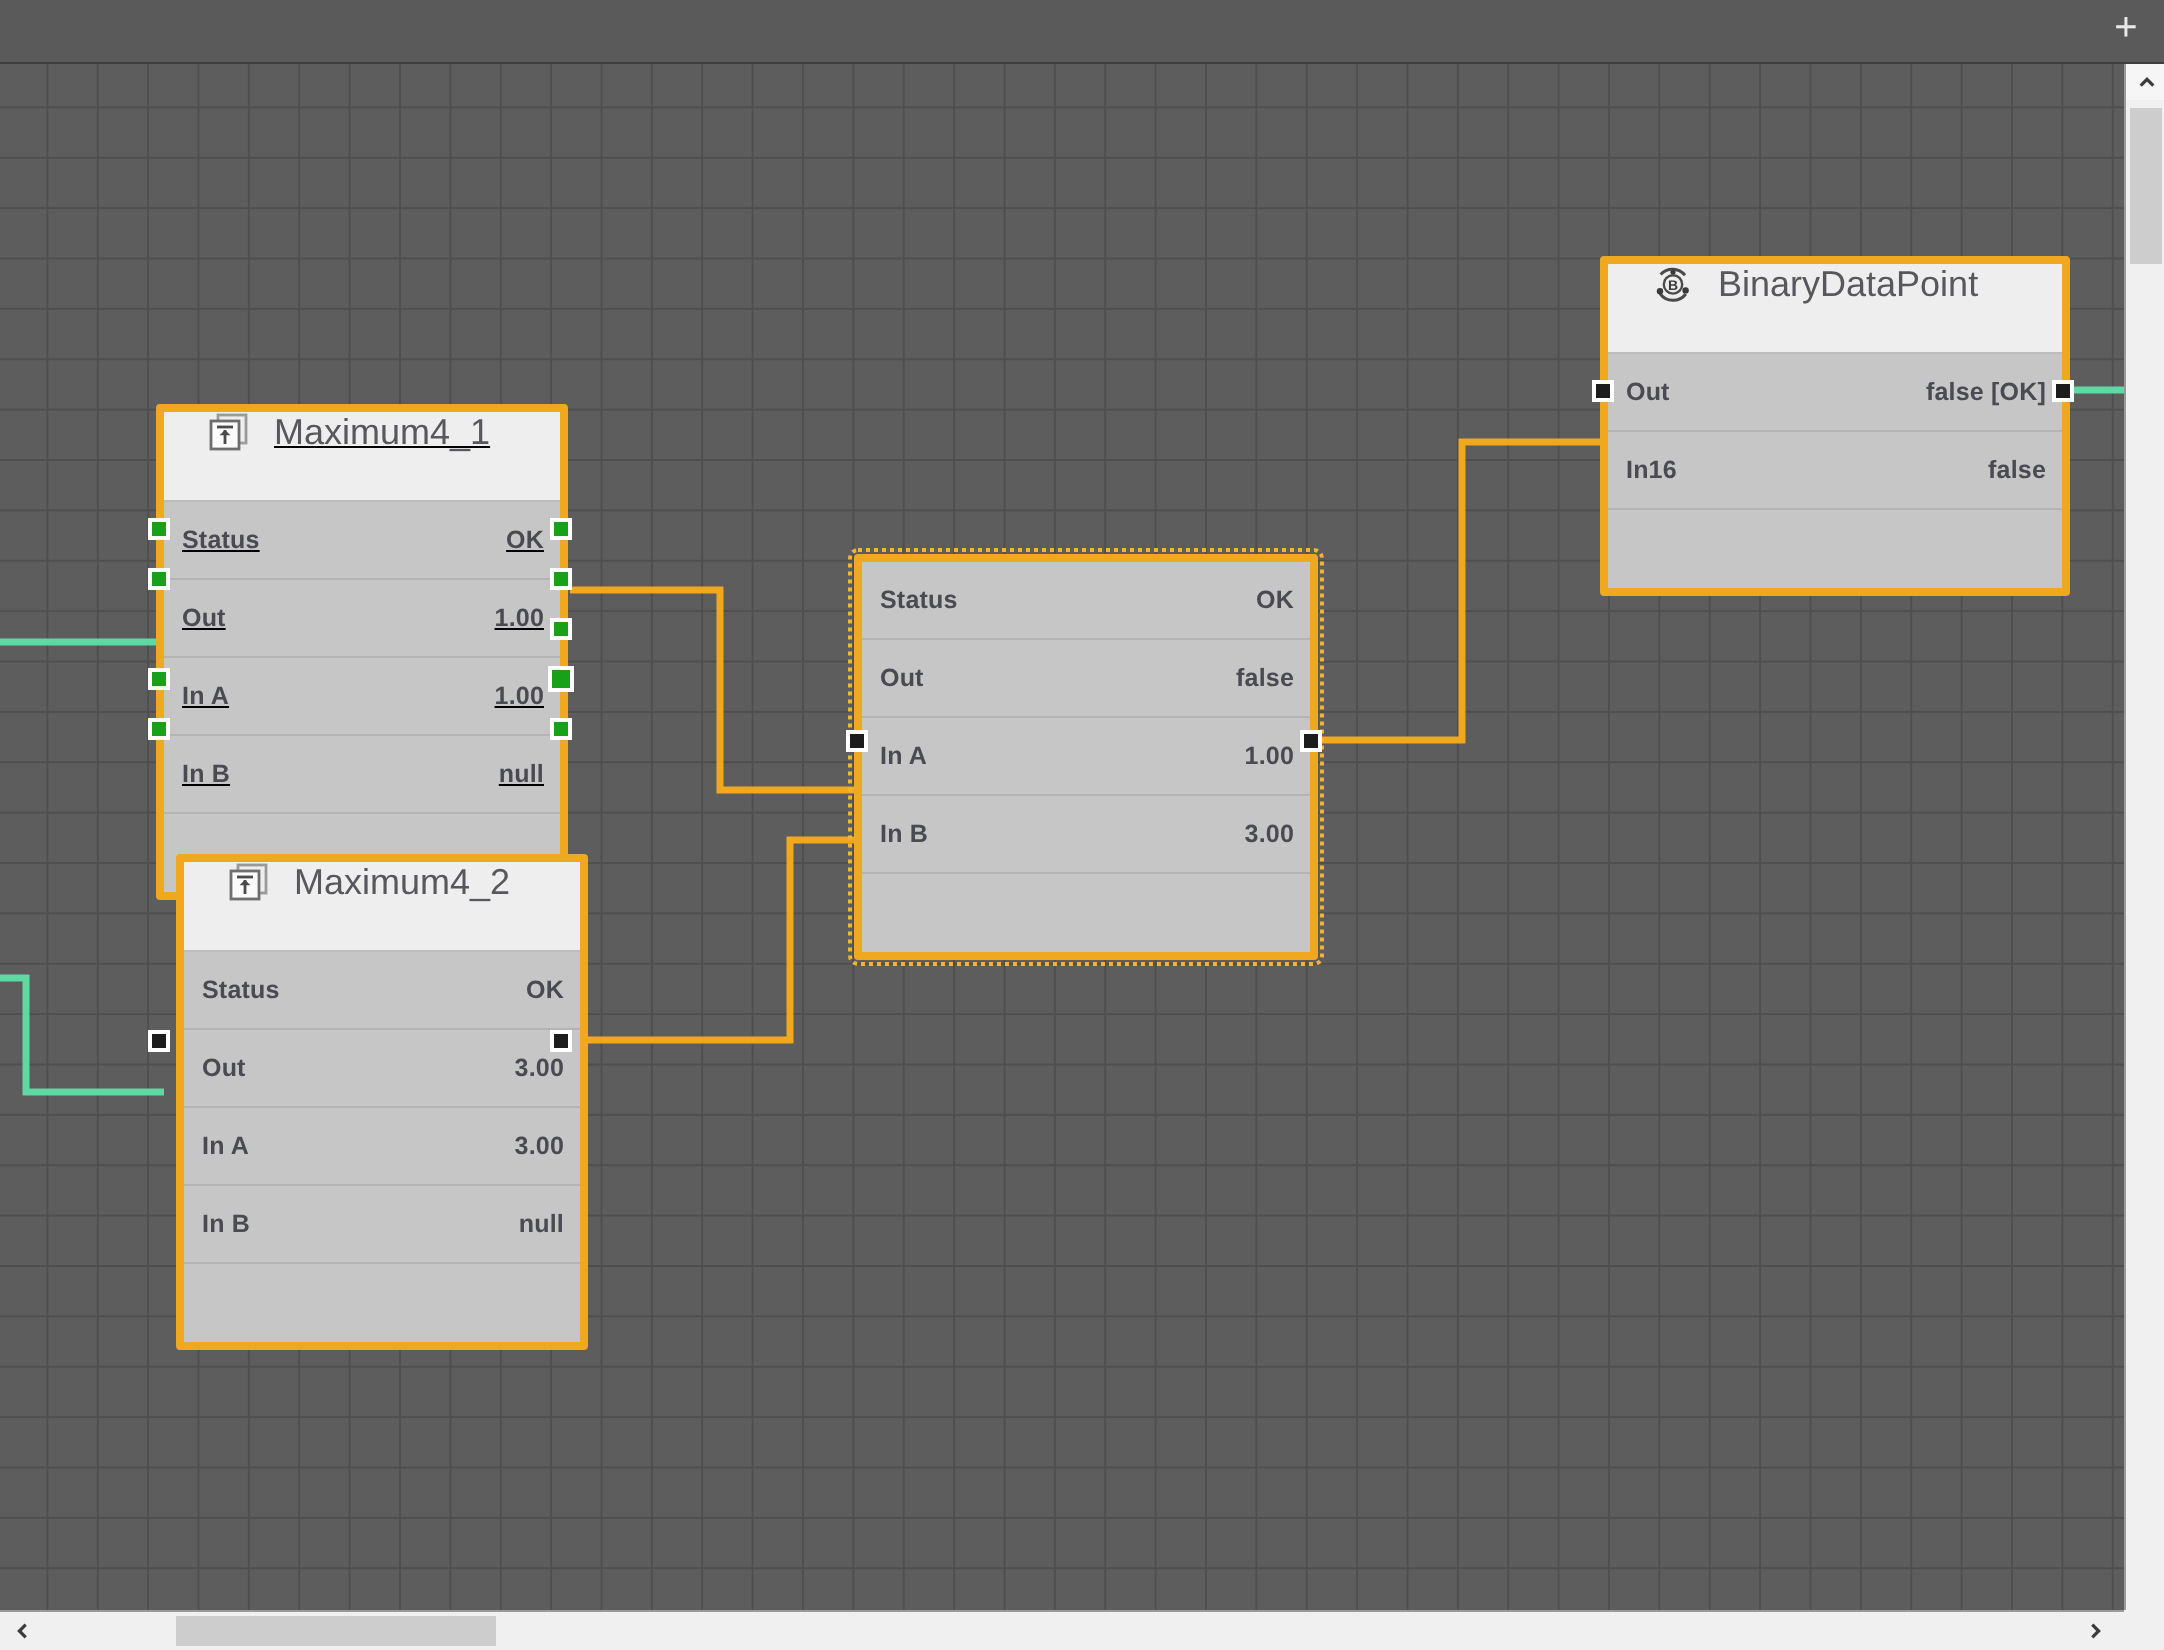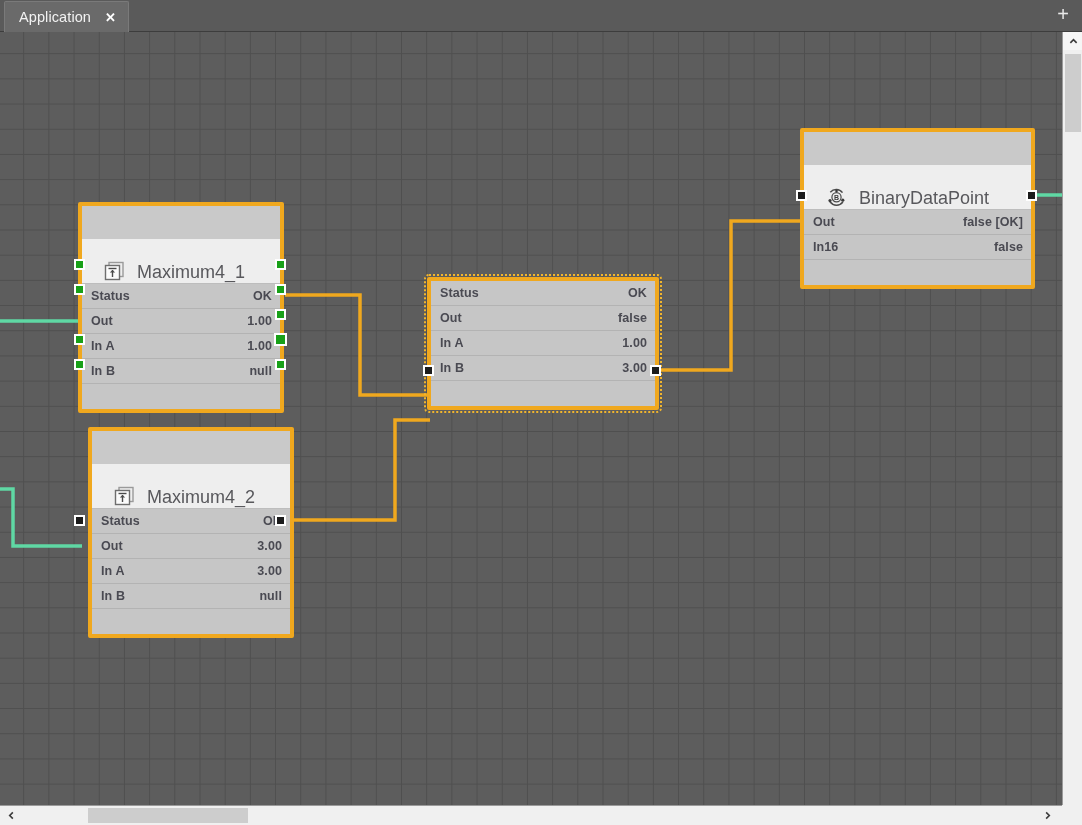--- a/index.html
+++ b/index.html
@@ -84,34 +84,33 @@
     border-radius: 2px;
   }
   .block.selected {
     outline: 2px dotted #f2b52c;
     outline-offset: 1px;
   }
   .block-head {
     height: 45px;
     background: #eeeeee;
     display: flex;
-    align-items: flex-end;
+    align-items: flex-start;
     padding-left: 22px;
     border-bottom: 1px solid #bdbdbd;
-    margin-top: 33px;
   }
   .block-title {
     font-size: 18px;
     color: #58585c;
     margin-left: 11px;
     white-space: nowrap;
     font-weight: 400;
   }
   .slot {
-    height: 25px;
+    height: 39px;
     display: flex;
     align-items: center;
     justify-content: space-between;
     padding: 0 8px 0 9px;
     background: #c6c6c6;
     border-bottom: 1px solid #b3b3b3;
     font-size: 12.5px;
     font-weight: bold;
     color: #4a4a52;
   }
@@ -180,45 +179,41 @@
     background: #f0f0f0;
   }
   .arrow { width: 9px; height: 9px; display: block; }
 </style>
 </head>
 <body>
 
 <div id="app">
 
   <div class="tabbar">
-    <div class="tab">
-      <span class="tab-label">Application</span>
-      <span class="tab-close">✕</span>
-    </div>
     <div class="tab-plus">+</div>
   </div>
 
   <div class="canvas-wrap">
 
     <svg class="wires" viewBox="0 0 1062 773">
 
       <path d="M 0,289 L 82,289" fill="none" stroke="#5fd8a4" stroke-width="3.5"></path>
 
       <path d="M 0,457 L 13,457 L 13,514 L 82,514" fill="none" stroke="#5fd8a4" stroke-width="3.5"></path>
 
       <path d="M 285,263 L 360,263 L 360,363 L 430,363" fill="none" stroke="#f0a81e" stroke-width="3.5"></path>
 
       <path d="M 285,488 L 395,488 L 395,388 L 430,388" fill="none" stroke="#f0a81e" stroke-width="3.5"></path>
 
       <path d="M 658,338 L 731,338 L 731,189 L 803,189" fill="none" stroke="#f0a81e" stroke-width="3.5"></path>
 
       <path d="M 1032,163 L 1062,163" fill="none" stroke="#5fd8a4" stroke-width="3.5"></path>
     </svg>
 
-    <div class="block" style="left:78px; top:170px; width:206px;">
+    <div class="block" style="left:78px; top:170px; width:206px;text-decoration:underline;">
       <div class="block-head">
         <svg class="icn" viewBox="0 0 22 22">
           <rect x="5" y="1.5" width="14" height="14" fill="none" stroke="#9a9a9a" stroke-width="1.4"></rect>
           <rect x="1.5" y="4.5" width="14" height="14" fill="#fbfbfb" stroke="#6e6e6e" stroke-width="1.4"></rect>
           <line x1="4.5" y1="7.5" x2="12.5" y2="7.5" stroke="#4a4a4a" stroke-width="1.4"></line>
           <line x1="8.5" y1="9" x2="8.5" y2="16" stroke="#4a4a4a" stroke-width="1.4"></line>
           <path d="M 5.8,11.6 L 8.5,8.9 L 11.2,11.6 Z" fill="#4a4a4a"></path>
         </svg>
         <span class="block-title">Maximum4_1</span>
       </div>

